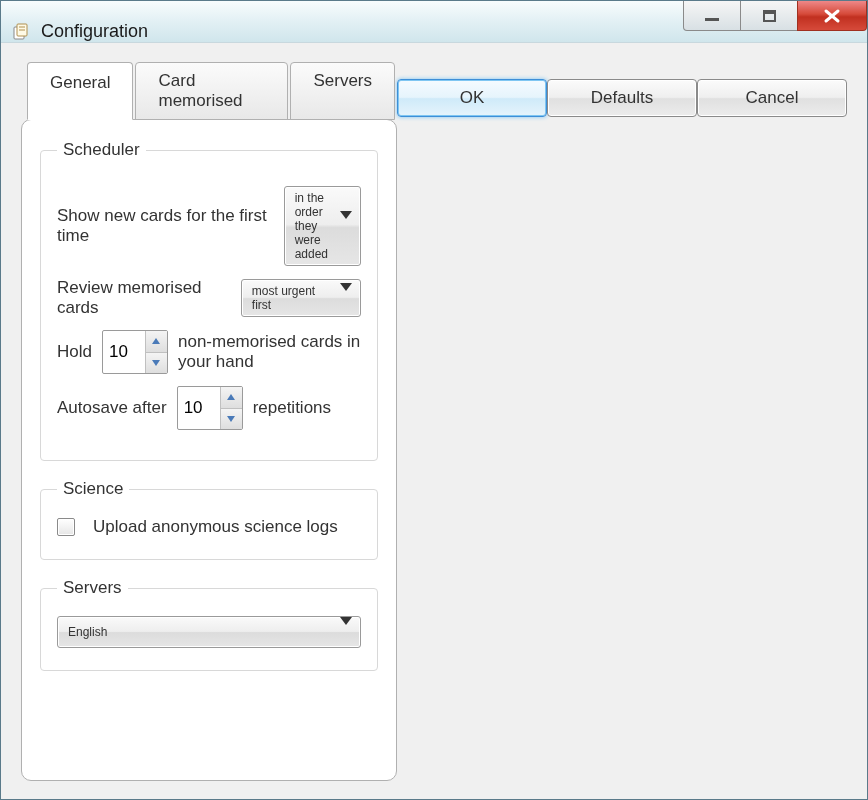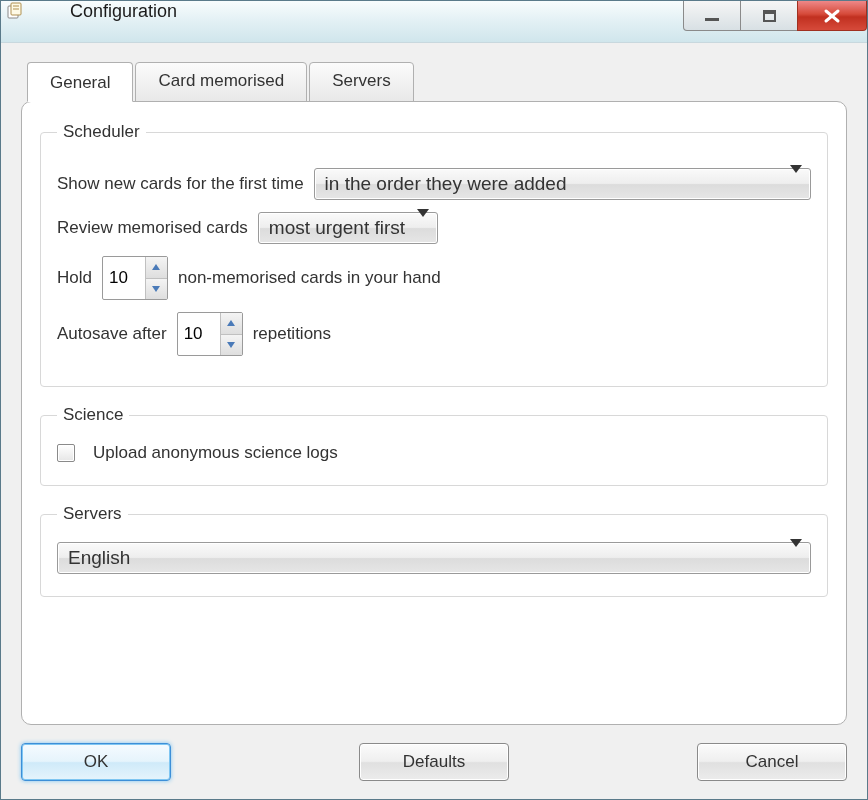--- a/index.html
+++ b/index.html
@@ -18,25 +18,24 @@
     height: 800px;
     background: #f0f0f0;
     border: 1px solid #5a7a8a;
     display: flex;
     flex-direction: column;
   }
   .titlebar {
     height: 42px;
     background: linear-gradient(to bottom, #f8fcfd 0%, #e2f0f4 50%, #d0e6ec 100%);
     display: flex;
-    align-items: flex-start;
-    padding-left: 4px;
+    align-items: flex-end;
+    padding-left: 10px;
     border-bottom: 1px solid #c8d8de;
     position: relative;
-    gap: 35px;
   }
   .titlebar .app-icon {
     width: 20px;
     height: 20px;
     margin-right: 10px;
   }
   .titlebar .title {
     font-size: 18px;
     color: #1a1a1a;
   }
@@ -66,21 +65,21 @@
     border-bottom-right-radius: 4px;
   }
   .max .glyph-box {
     width: 13px; height: 12px; border: 2px solid #555; border-top-width: 4px;
   }
   .client {
     flex: 1;
     background: #f0f0f0;
     padding: 18px 20px 18px 20px;
     display: flex;
-    flex-direction: column;
+    flex-direction: row;
   }
   .tab-region {
     flex: 1;
     display: flex;
     flex-direction: column;
   }
   .tabs {
     display: flex;
     padding-left: 6px;
     position: relative;
@@ -134,21 +133,21 @@
     font-size: 17px;
   }
   .select {
     display: inline-flex;
     align-items: center;
     justify-content: space-between;
     border: 1px solid #9a9a9a;
     border-radius: 3px;
     background: linear-gradient(to bottom, #fafafa 0%, #eeeeee 48%, #dcdcdc 52%, #e6e6e6 100%);
     padding: 4px 8px 4px 10px;
-    font-size: 19px;
+    font-size: 12px;
     min-height: 32px;
     box-shadow: inset 0 0 0 1px #fff;
   }
   .select .arrow {
     margin-left: 12px;
   }
   .select.full { width: 100%; text-align: right; }
   .spinner {
     display: inline-flex;
     border: 1px solid #9a9a9a;

